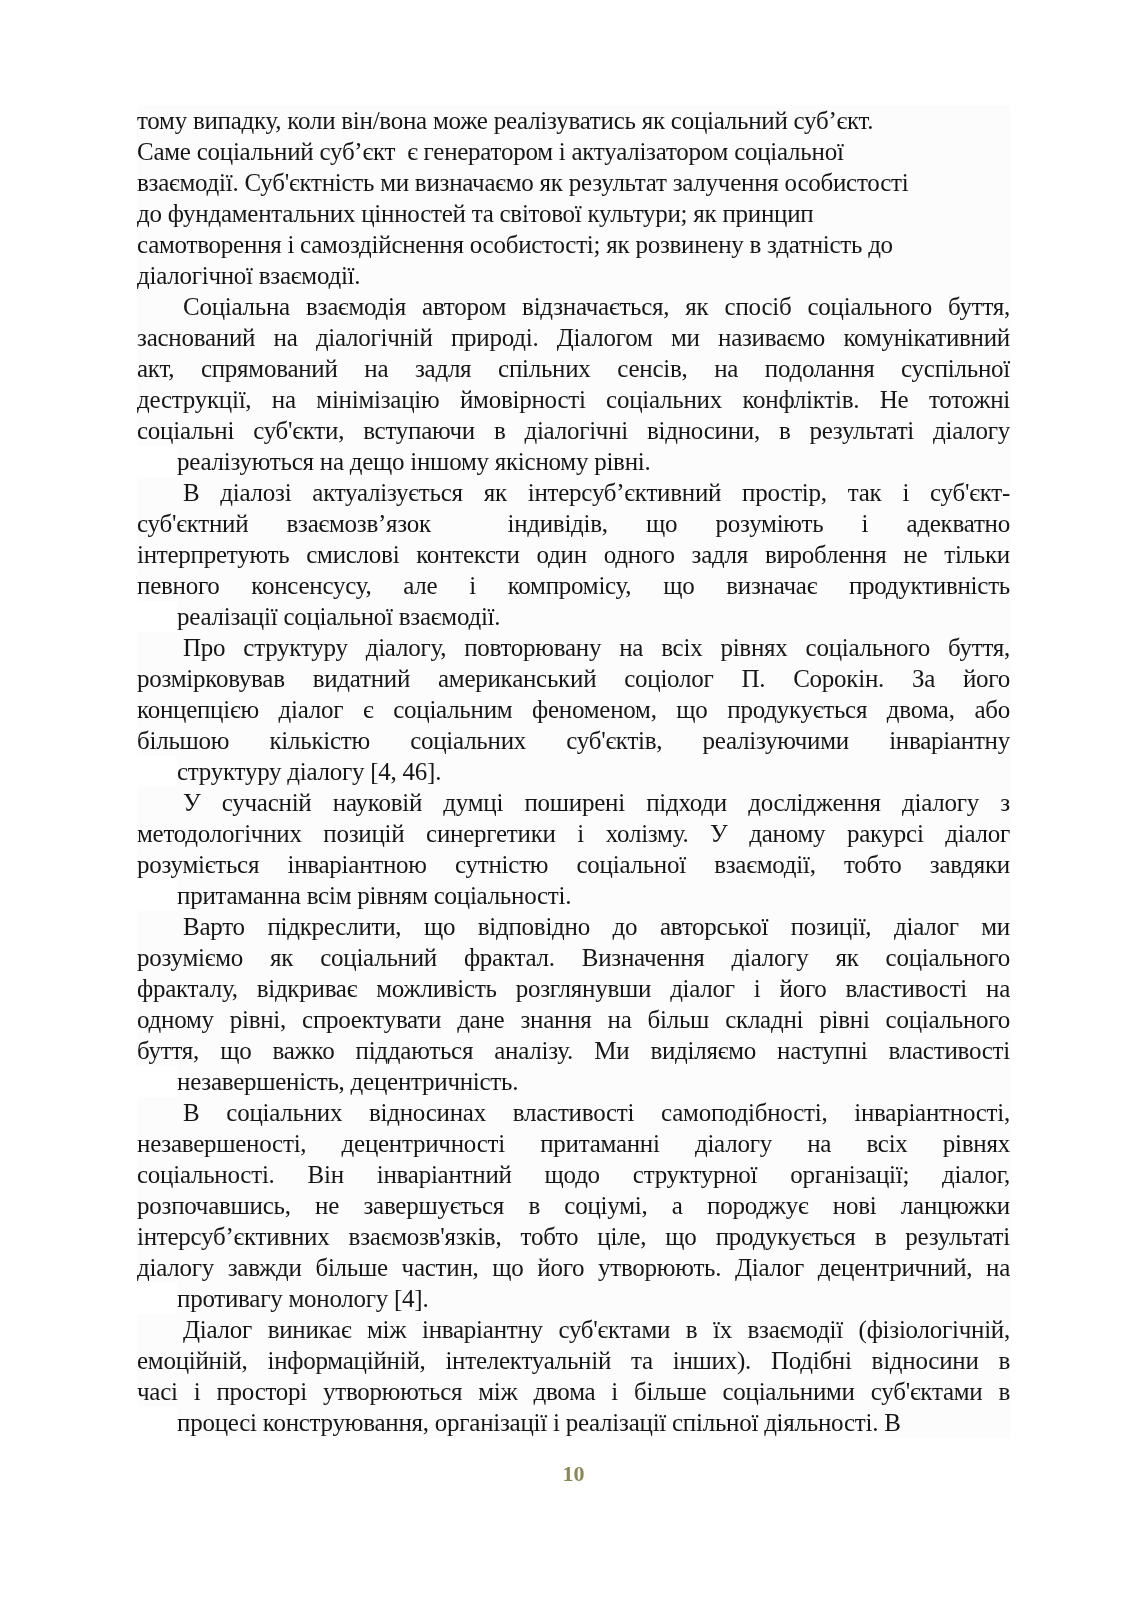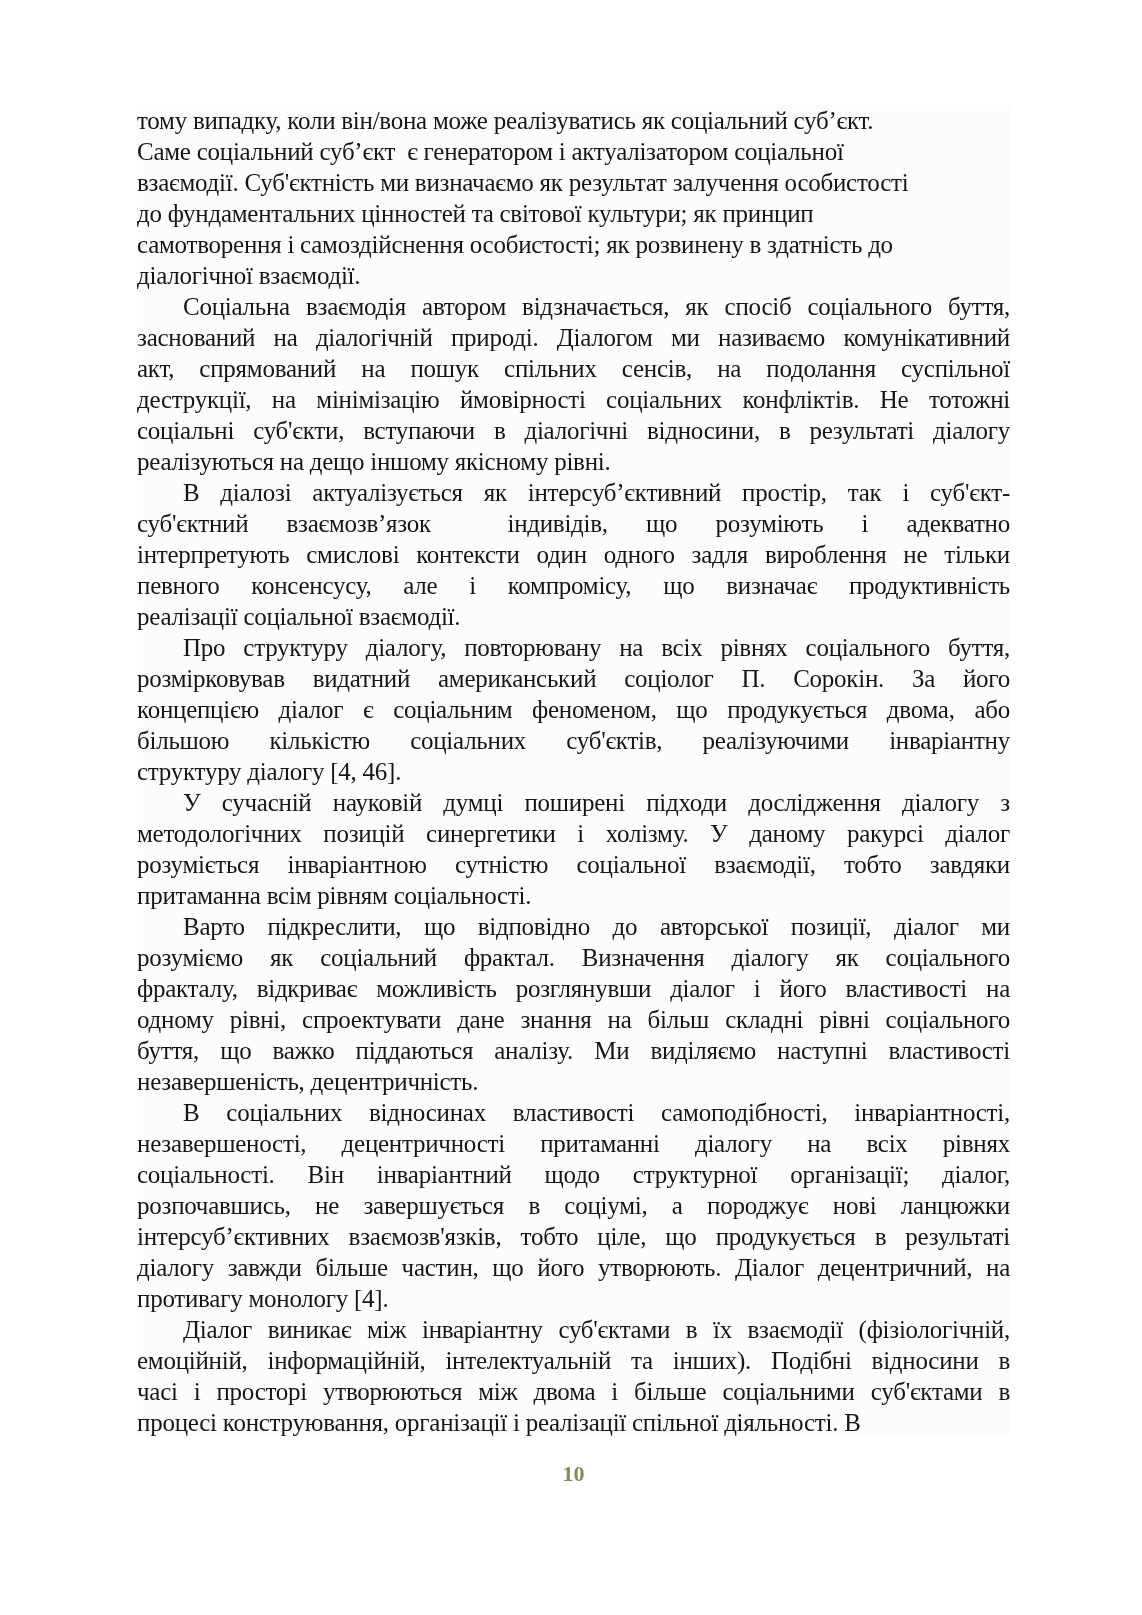--- a/index.html
+++ b/index.html
@@ -39,20 +39,21 @@
     overflow:visible;
     background:#fcfcfc;
   }
   .text-line.stretch{
     text-align:justify;
     text-align-last:justify;
   }
   .text-line.lastline{
     text-align:left;
     text-align-last:left;
+    margin-left:40px;
   }
   .text-line.indent{
     padding-left:46px;
   }
   .page-number{
     margin-top:21px;
     text-align:center;
     font-size:22px;
     font-weight:bold;
     color:var(--pagenum-color);
@@ -69,21 +70,21 @@
         <div class="text-line">тому випадку, коли він/вона може реалізуватись як соціальний суб’єкт.</div>
         <div class="text-line">Саме соціальний суб’єкт&nbsp; є генератором і актуалізатором соціальної</div>
         <div class="text-line">взаємодії. Суб'єктність ми визначаємо як результат залучення особистості</div>
         <div class="text-line">до фундаментальних цінностей та світової культури; як принцип</div>
         <div class="text-line">самотворення і самоздійснення особистості; як розвинену в здатність до</div>
         <div class="text-line">діалогічної взаємодії.</div>
       </div>
       <div class="paragraph">
         <div class="text-line stretch indent">Соціальна взаємодія автором відзначається, як спосіб соціального буття,</div>
         <div class="text-line stretch">заснований на діалогічній природі. Діалогом ми називаємо комунікативний</div>
-        <div class="text-line stretch">акт, спрямований на пошук спільних сенсів, на подолання суспільної</div>
+        <div class="text-line stretch">акт, спрямований на задля спільних сенсів, на подолання суспільної</div>
         <div class="text-line stretch">деструкції, на мінімізацію ймовірності соціальних конфліктів. Не тотожні</div>
         <div class="text-line stretch">соціальні суб'єкти, вступаючи в діалогічні відносини, в результаті діалогу</div>
         <div class="text-line lastline">реалізуються на дещо іншому якісному рівні.</div>
       </div>
       <div class="paragraph">
         <div class="text-line stretch indent">В діалозі актуалізується як інтерсуб’єктивний простір, так і суб'єкт-</div>
         <div class="text-line stretch">суб'єктний взаємозв’язок&nbsp; індивідів, що розуміють і адекватно</div>
         <div class="text-line stretch">інтерпретують смислові контексти один одного задля вироблення не тільки</div>
         <div class="text-line stretch">певного консенсусу, але і компромісу, що визначає продуктивність</div>
         <div class="text-line lastline">реалізації соціальної взаємодії.</div>

